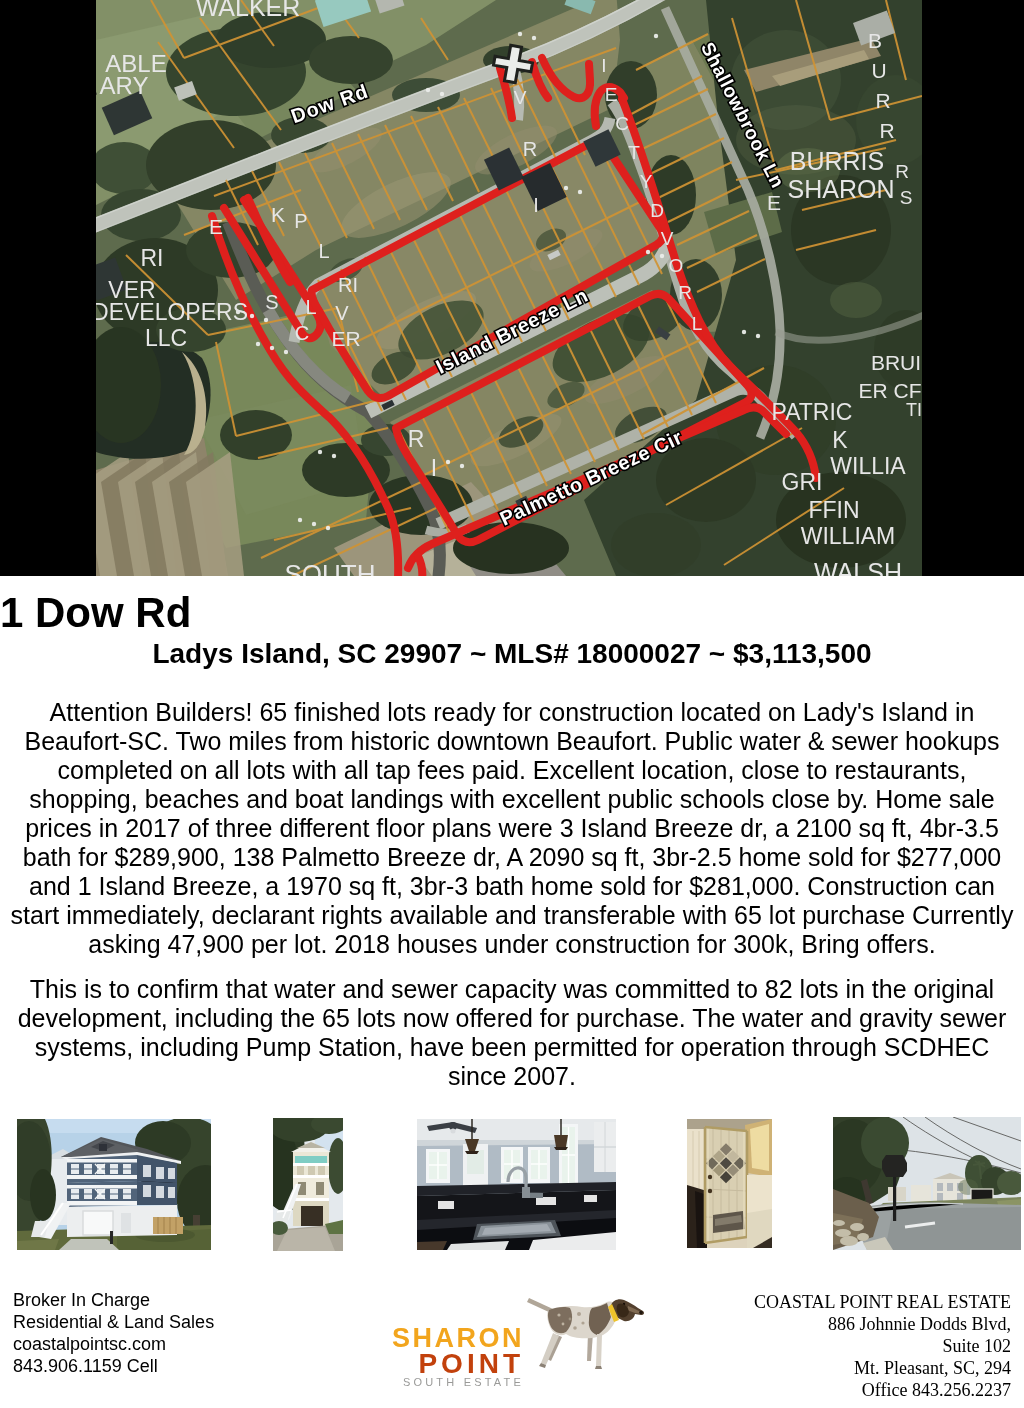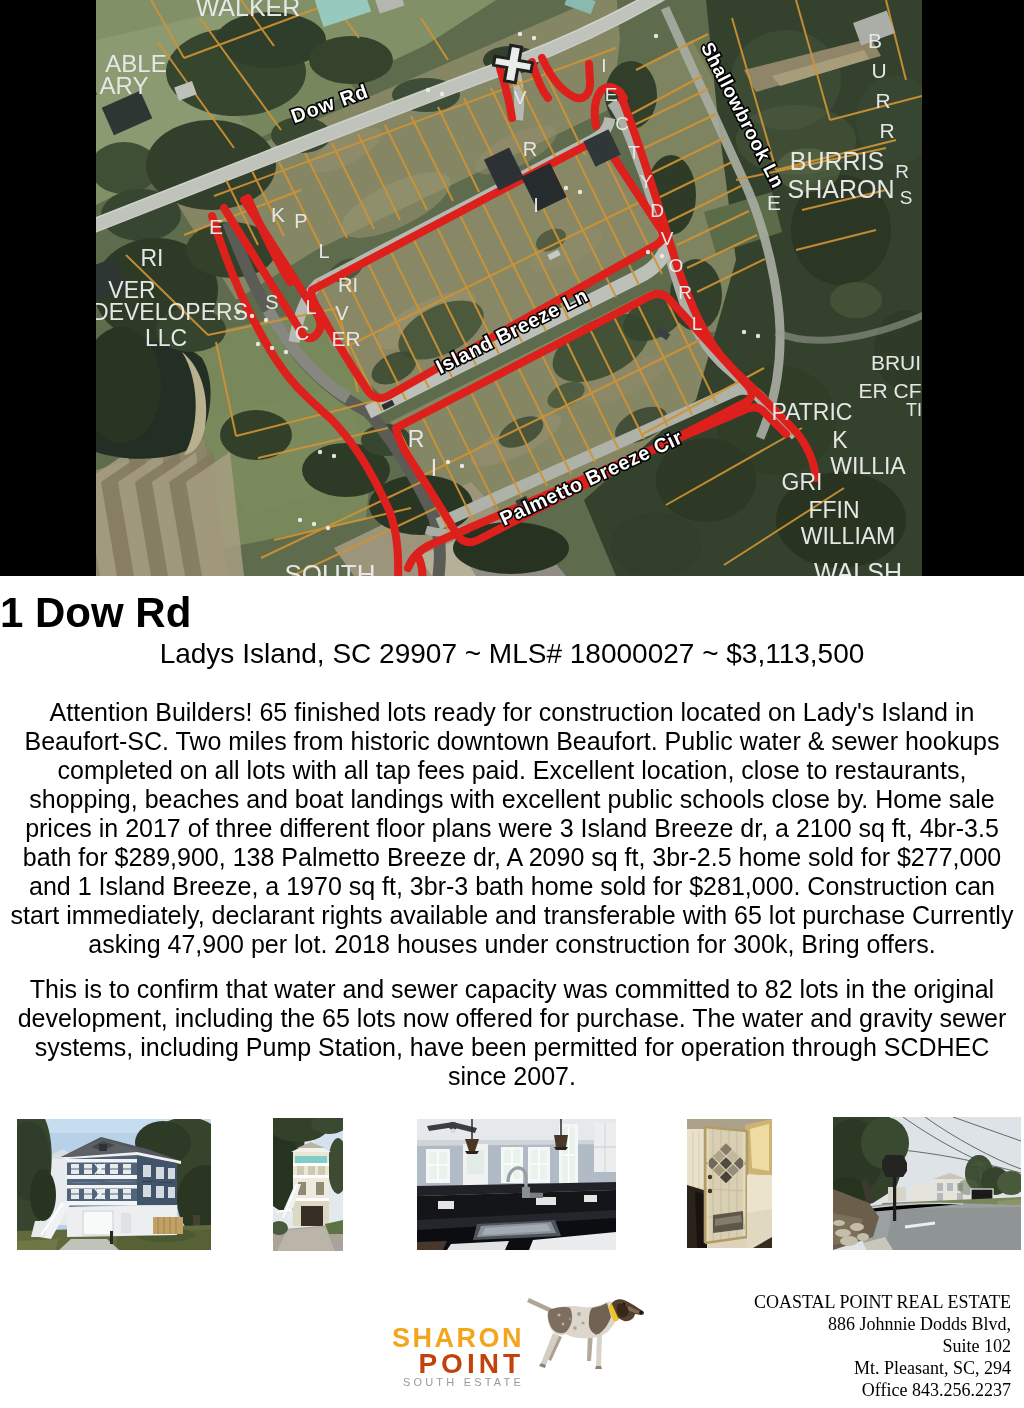--- a/index.html
+++ b/index.html
@@ -336,21 +336,21 @@
 <text x="706" y="490" font-family="Liberation Sans,sans-serif" font-size="23" fill="#e6e6e6" text-anchor="middle">GRI</text>
 <text x="738" y="518" font-family="Liberation Sans,sans-serif" font-size="23" fill="#e6e6e6" text-anchor="middle">FFIN</text>
 <text x="752" y="544" font-family="Liberation Sans,sans-serif" font-size="23" fill="#e6e6e6" text-anchor="middle">WILLIAM</text>
 <text x="762" y="581" font-family="Liberation Sans,sans-serif" font-size="25" fill="#e6e6e6" text-anchor="middle">WALSH</text>
   </svg>
 
 </div>
 
 <div class="abs" style="left:0;top:591px;width:1024px;text-align:left;font-size:42px;line-height:44px;font-weight:bold;color:#000;">1 Dow Rd</div>
 
-<div class="abs" style="left:0;top:639px;width:1024px;text-align:center;font-size:28px;line-height:30px;font-weight:normal;color:#000;">Ladys Island, SC 29907 ~ MLS# 18000027 ~ $3,113,500</div>
+<div class="abs" style="left:0;top:639px;width:1024px;text-align:center;font-size:28px;line-height:30px;font-weight:bold;color:#000;">Ladys Island, SC 29907 ~ MLS# 18000027 ~ $3,113,500</div>
 
 <div class="abs" style="left:0;top:698px;width:1024px;text-align:center;font-size:25px;line-height:29px;color:#000;">Attention Builders! 65 finished lots ready for construction located on Lady's Island in<br>Beaufort-SC. Two miles from historic downtown Beaufort. Public water &amp; sewer hookups<br>completed on all lots with all tap fees paid. Excellent location, close to restaurants,<br>shopping, beaches and boat landings with excellent public schools close by. Home sale<br>prices in 2017 of three different floor plans were 3 Island Breeze dr, a 2100 sq ft, 4br-3.5<br>bath for $289,900, 138 Palmetto Breeze dr, A 2090 sq ft, 3br-2.5 home sold for $277,000<br>and 1 Island Breeze, a 1970 sq ft, 3br-3 bath home sold for $281,000. Construction can<br>start immediately, declarant rights available and transferable with 65 lot purchase Currently<br>asking 47,900 per lot. 2018 houses under construction for 300k, Bring offers.</div>
 
 <div class="abs" style="left:0;top:975px;width:1024px;text-align:center;font-size:25px;line-height:29px;color:#000;">This is to confirm that water and sewer capacity was committed to 82 lots in the original<br>development, including the 65 lots now offered for purchase. The water and gravity sewer<br>systems, including Pump Station, have been permitted for operation through SCDHEC<br>since 2007.</div>
 
 <svg class="abs" style="left:17px;top:1119px;" width="194" height="131" viewBox="0 0 194 131">
 <rect width="194" height="131" fill="#b7d2e8"></rect>
 <rect y="0" width="194" height="14" fill="#c6dcef"></rect>
 
 <rect x="26" y="40" width="36" height="66" fill="#e7ebee"></rect>
@@ -718,15 +718,16 @@
 <circle cx="117" cy="15.5" r="1.8" fill="#20160e"></circle>
 
 <circle cx="100" cy="7" r="1.2" fill="#170f08"></circle>
 
 <path d="M94,7 C99,5 104,9 105,15 C104,20 99,22 95,19 C92,15 92,10 94,7 Z" fill="#382818"></path>
 
 <path d="M88,7 L95,23 L90,25 L84,10 Z" fill="#eec32b"></path>
 </svg>
 
 <div class="abs" style="left:13px;top:1289px;width:350px;color:#000;">
+  <div style="font-size:18px;line-height:22px;">Broker In Charge<br>Residential &amp; Land Sales<br>coastalpointsc.com<br>843.906.1159 Cell</div>
 </div>
 
 <div class="abs" style="left:660px;top:1291px;width:351px;text-align:right;color:#000;font-size:18px;line-height:22px;font-family:Liberation Serif, serif;">COASTAL POINT REAL ESTATE<br>886 Johnnie Dodds Blvd,<br>Suite 102<br>Mt. Pleasant, SC, 294<br>Office 843.256.2237</div>
 
 </body></html>

